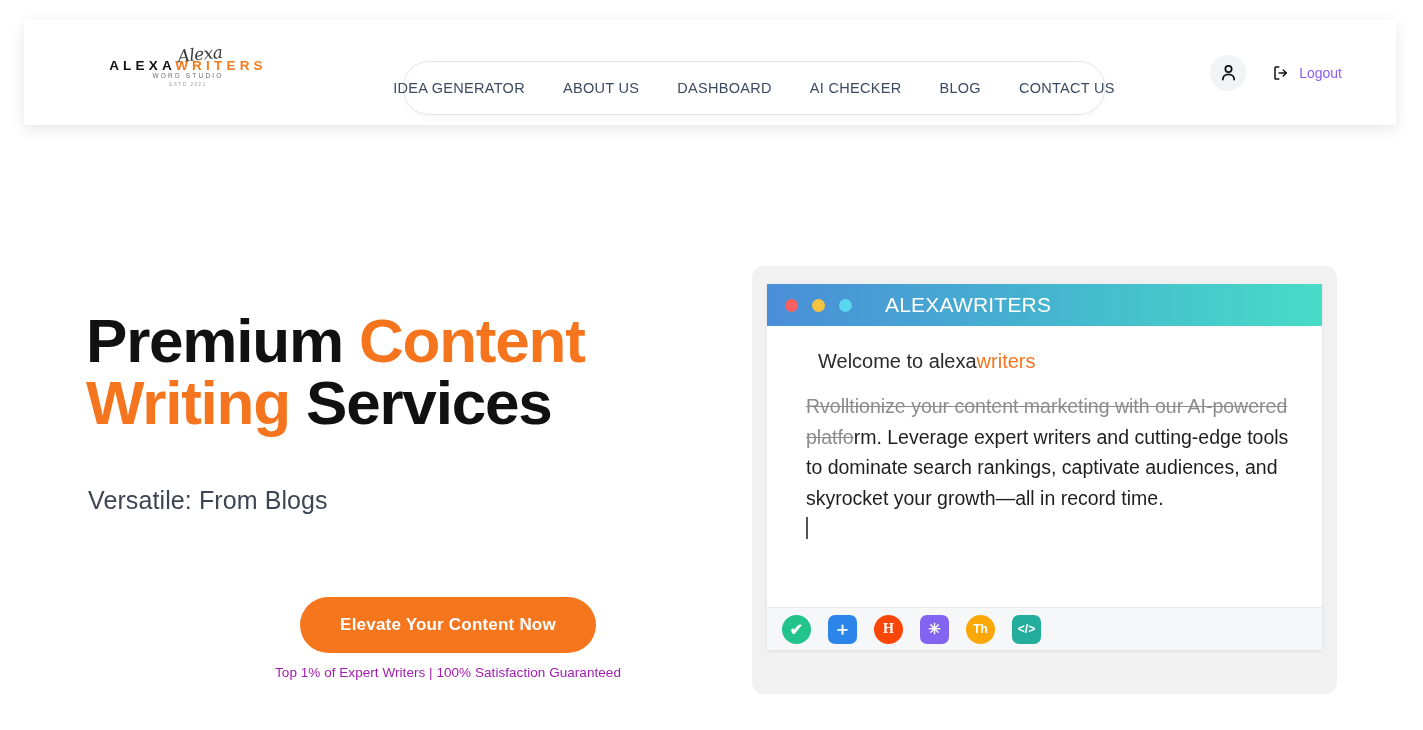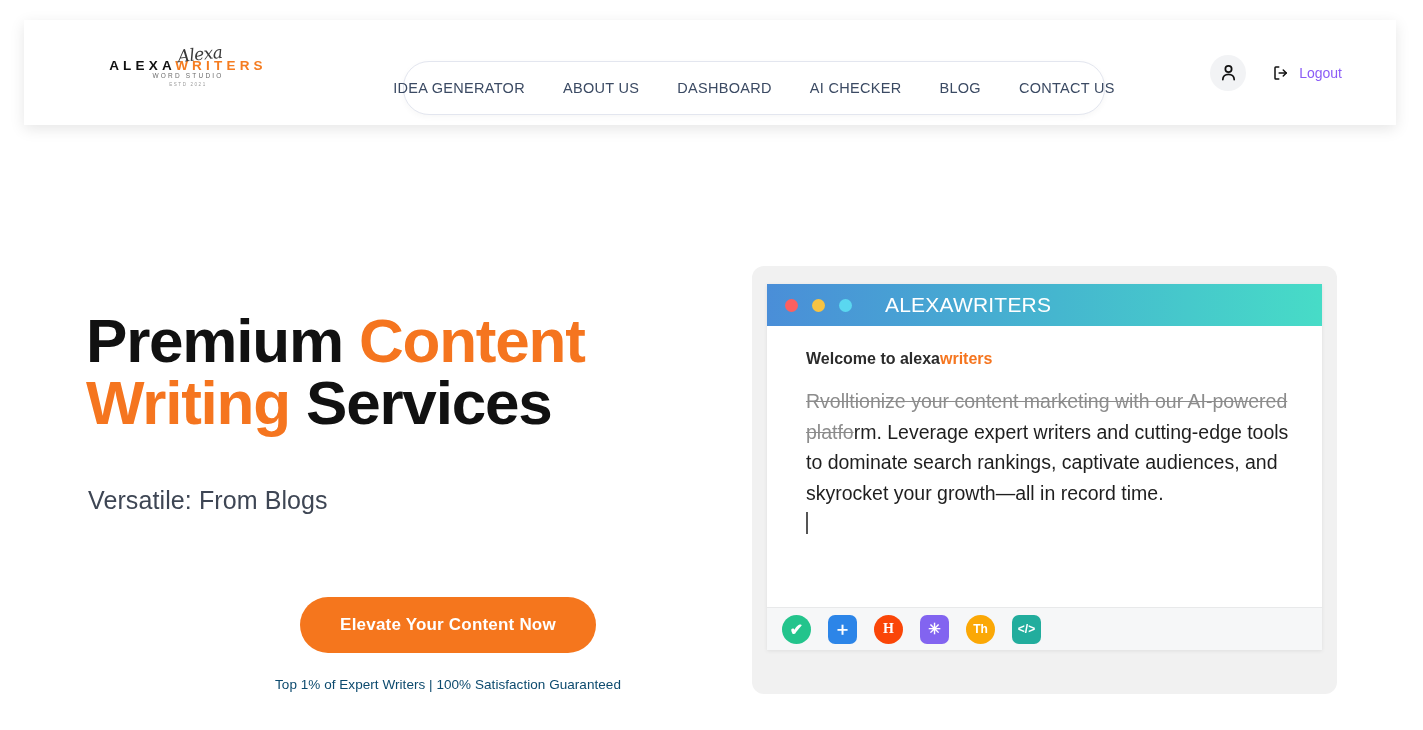--- a/index.html
+++ b/index.html
@@ -171,23 +171,23 @@
     font-size: 17px;
     font-weight: 700;
     letter-spacing: 0.2px;
     border: none;
     border-radius: 28px;
     padding: 18px 40px;
     cursor: pointer;
     font-family: "Liberation Sans", sans-serif;
   }
   .cta-note {
-    margin-top: 24px;
+    margin-top: 12px;
     font-size: 13.5px;
-    color: #0c4a6e;
+    color: #a21caf;
     letter-spacing: 0.05px;
   }
 
   
   .mockup-outer {
     position: absolute;
     left: 752px;
     top: 266px;
     width: 585px;
     height: 428px;
@@ -225,24 +225,24 @@
     font-weight: 400;
   }
 
   .doc-body {
     padding: 24px 28px 0 39px;
     height: 281px;
     box-sizing: border-box;
     background: #fff;
   }
   .doc-welcome {
-    font-size: 16px;
+    font-size: 20px;
     color: #2b2b2b;
-    margin: 0 0 18px 0;
-    font-weight: 700;
+    margin: 0 0 18px 12px;
+    font-weight: 400;
   }
   .doc-welcome .accent { color: #f5751f; }
   .doc-para {
     font-size: 19.5px;
     line-height: 30.5px;
     color: #1e1e1e;
     margin: 0;
     font-weight: 400;
   }
   .doc-para .struck {

